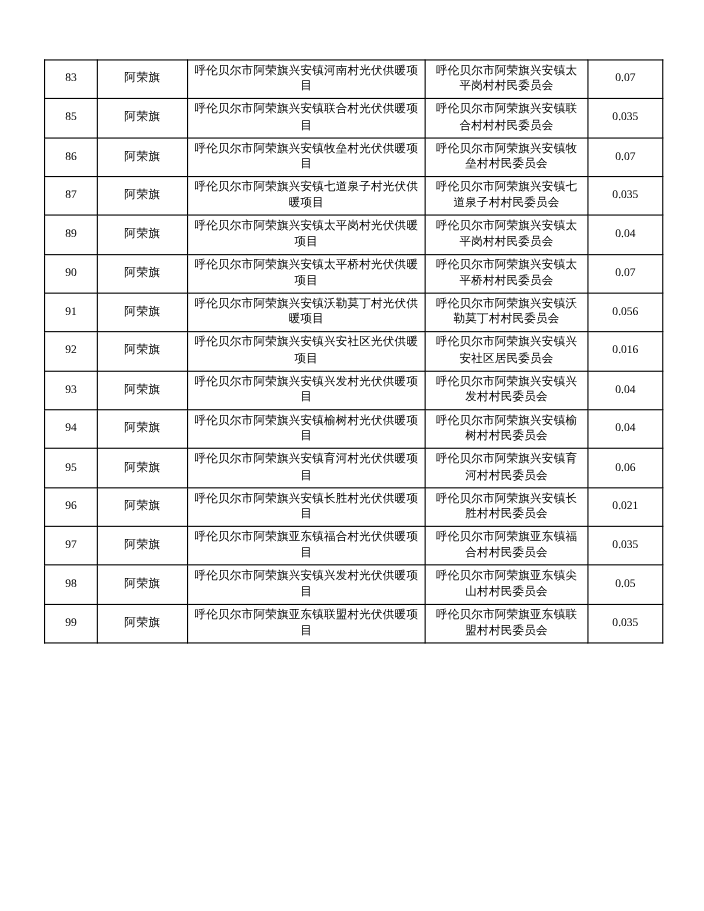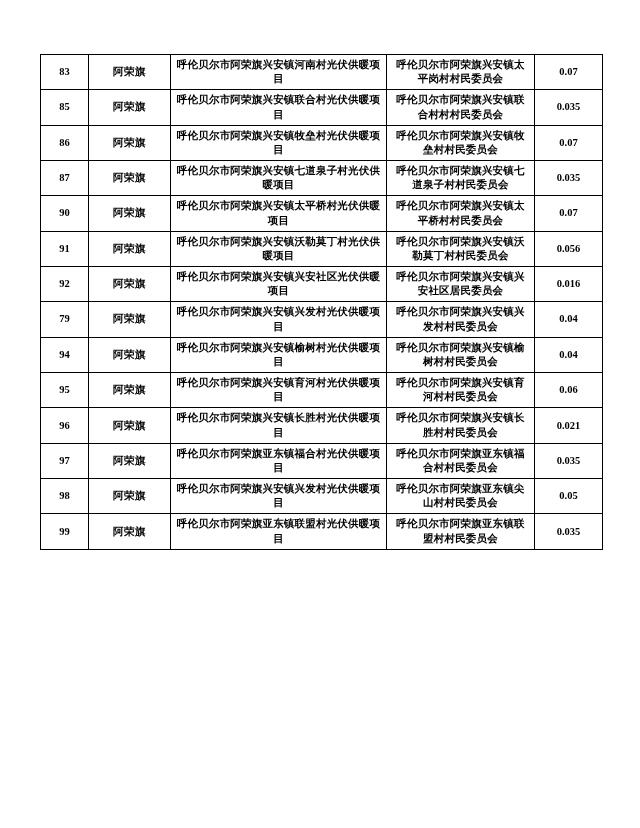--- a/index.html
+++ b/index.html
@@ -13,21 +13,20 @@
     font-family: "Liberation Serif", "DejaVu Serif", serif;
     color: #000000;
     overflow: hidden;
   }
   .page {
     position: relative;
     width: 580px;
     height: 828px;
     background: #ffffff;
     box-sizing: border-box;
-    font-weight: bold;
   }
   .table-wrap {
     position: absolute;
     left: 40px;
     top: 54px;
     width: 562px;
   }
   table.data {
     border-collapse: collapse;
     width: 562px;
@@ -91,20 +90,27 @@
             <td class="cap">0.07</td>
           </tr>
           <tr>
             <td class="idx">87</td>
             <td class="region">阿荣旗</td>
             <td class="project">呼伦贝尔市阿荣旗兴安镇七道泉子村光伏供暖项目</td>
             <td class="owner">呼伦贝尔市阿荣旗兴安镇七道泉子村村民委员会</td>
             <td class="cap">0.035</td>
           </tr>
           <tr>
+            <td class="idx">89</td>
+            <td class="region">阿荣旗</td>
+            <td class="project">呼伦贝尔市阿荣旗兴安镇太平岗村光伏供暖项目</td>
+            <td class="owner">呼伦贝尔市阿荣旗兴安镇太平岗村村民委员会</td>
+            <td class="cap">0.04</td>
+          </tr>
+          <tr>
             <td class="idx">90</td>
             <td class="region">阿荣旗</td>
             <td class="project">呼伦贝尔市阿荣旗兴安镇太平桥村光伏供暖项目</td>
             <td class="owner">呼伦贝尔市阿荣旗兴安镇太平桥村村民委员会</td>
             <td class="cap">0.07</td>
           </tr>
           <tr>
             <td class="idx">91</td>
             <td class="region">阿荣旗</td>
             <td class="project">呼伦贝尔市阿荣旗兴安镇沃勒莫丁村光伏供暖项目</td>
@@ -112,21 +118,21 @@
             <td class="cap">0.056</td>
           </tr>
           <tr>
             <td class="idx">92</td>
             <td class="region">阿荣旗</td>
             <td class="project">呼伦贝尔市阿荣旗兴安镇兴安社区光伏供暖项目</td>
             <td class="owner">呼伦贝尔市阿荣旗兴安镇兴安社区居民委员会</td>
             <td class="cap">0.016</td>
           </tr>
           <tr>
-            <td class="idx">79</td>
+            <td class="idx">93</td>
             <td class="region">阿荣旗</td>
             <td class="project">呼伦贝尔市阿荣旗兴安镇兴发村光伏供暖项目</td>
             <td class="owner">呼伦贝尔市阿荣旗兴安镇兴发村村民委员会</td>
             <td class="cap">0.04</td>
           </tr>
           <tr>
             <td class="idx">94</td>
             <td class="region">阿荣旗</td>
             <td class="project">呼伦贝尔市阿荣旗兴安镇榆树村光伏供暖项目</td>
             <td class="owner">呼伦贝尔市阿荣旗兴安镇榆树村村民委员会</td>

